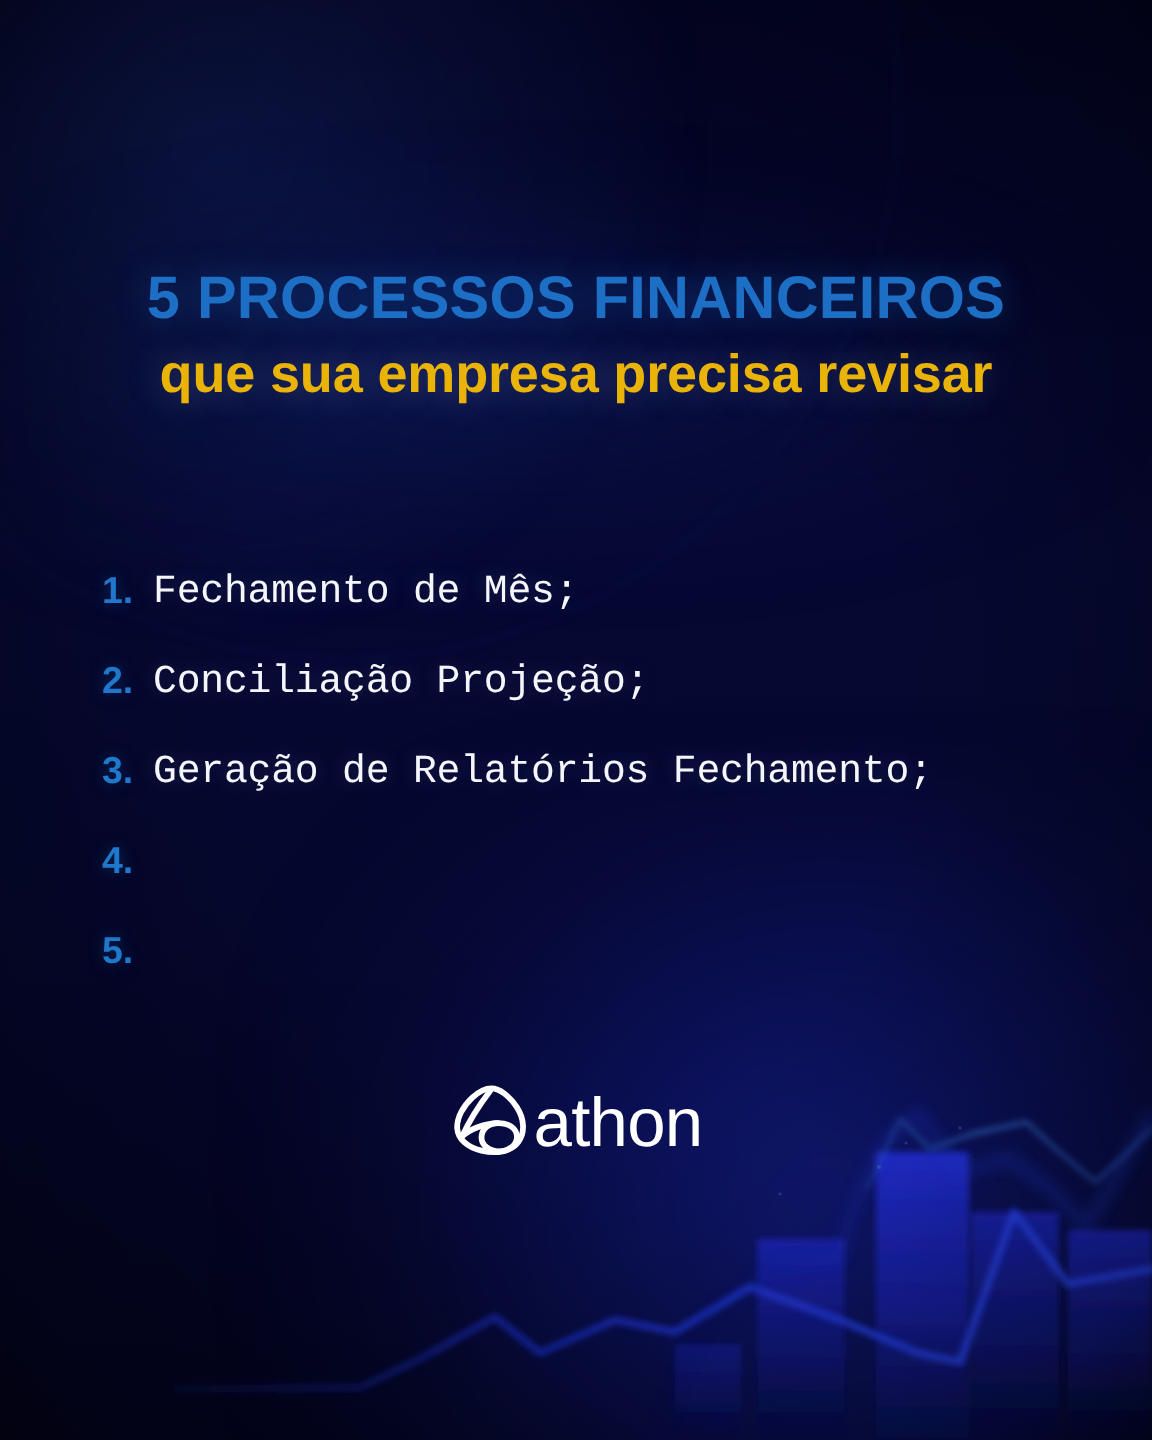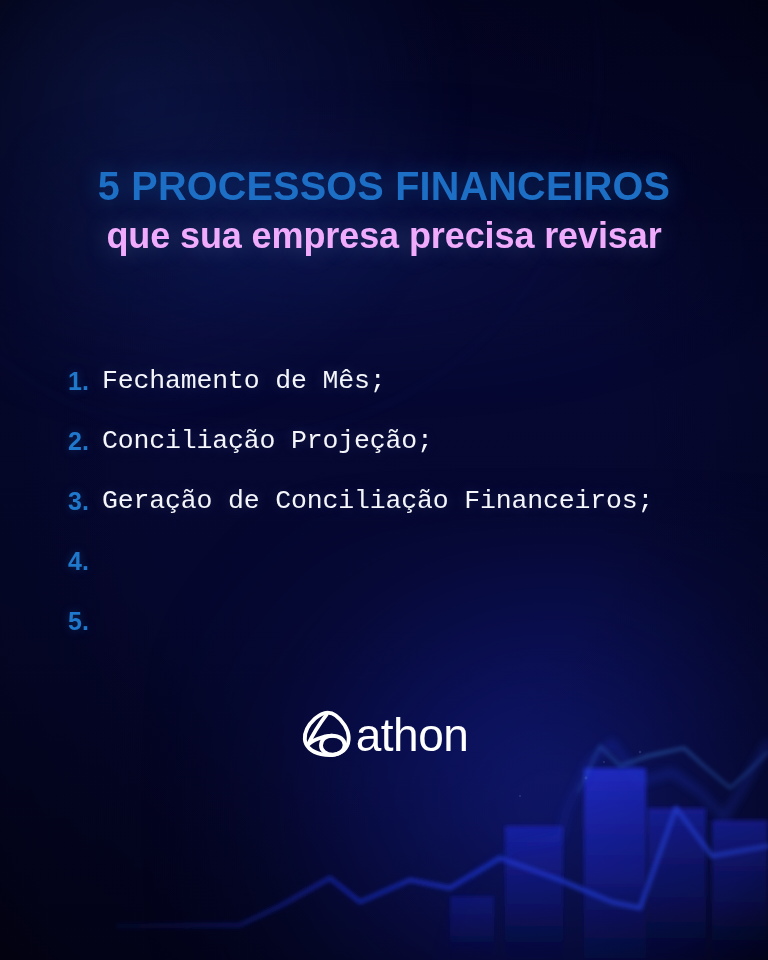--- a/index.html
+++ b/index.html
@@ -106,20 +106,21 @@
   }
 
   .bg-svg { position:absolute; inset:0; width:768px; height:960px; }
 
   
   .content {
     position: relative;
     width: 768px;
     height: 912px;
     z-index: 5;
+    margin-top: 13px;
   }
 
   .headline-block {
     position: absolute;
     left: 0;
     top: 166px;
     width: 768px;
     text-align: center;
   }
 
@@ -133,21 +134,21 @@
     text-shadow: 0 0 22px rgba(28,110,196,0.45);
     display: block;
     transform: scaleX(0.99);
   }
 
   .headline-sub {
     font-family: "Liberation Sans", sans-serif;
     font-weight: 700;
     font-size: 36px;
     line-height: 1.05;
-    color: #f0abfc;
+    color: #eab308;
     display: block;
     margin-top: 11px;
     letter-spacing: -0.1px;
     text-shadow: 0 0 24px rgba(170,200,255,0.30);
   }
 
   
   .list {
     position: absolute;
     left: 68px;
@@ -293,21 +294,21 @@
     <li class="list-item">
       <span class="item-num">1.</span>
       <span class="item-text">Fechamento de Mês;</span>
     </li>
     <li class="list-item">
       <span class="item-num">2.</span>
       <span class="item-text">Conciliação Projeção;</span>
     </li>
     <li class="list-item">
       <span class="item-num">3.</span>
-      <span class="item-text">Geração de Conciliação Financeiros;</span>
+      <span class="item-text">Geração de Relatórios Fechamento;</span>
     </li>
     <li class="list-item">
       <span class="item-num">4.</span>
     </li>
     <li class="list-item">
       <span class="item-num">5.</span>
     </li>
   </ul>
 
   <div class="logo-row">

